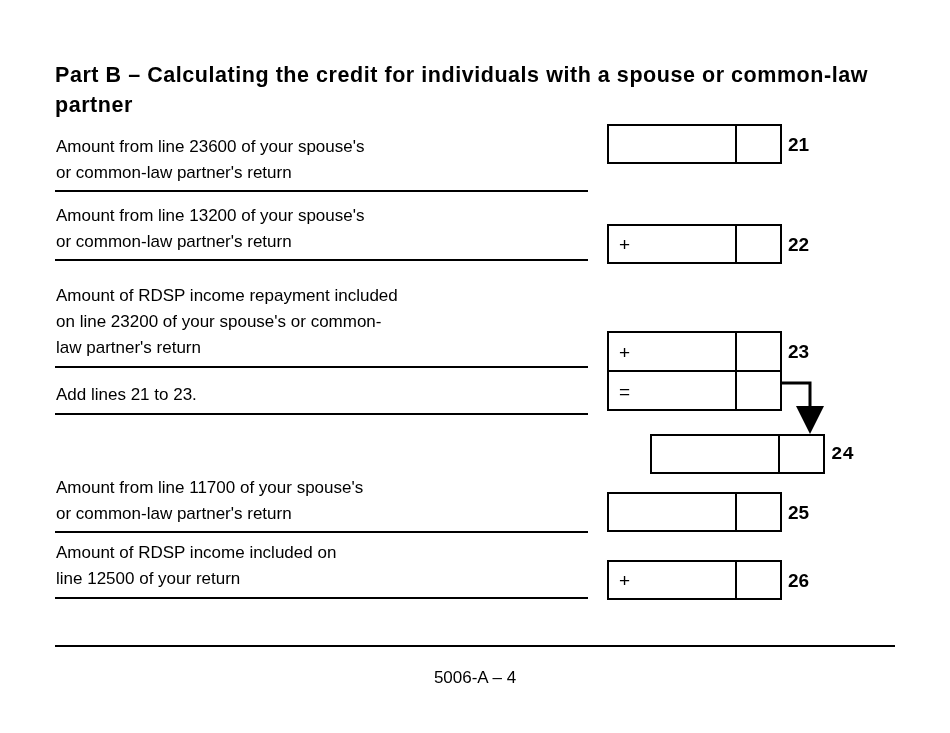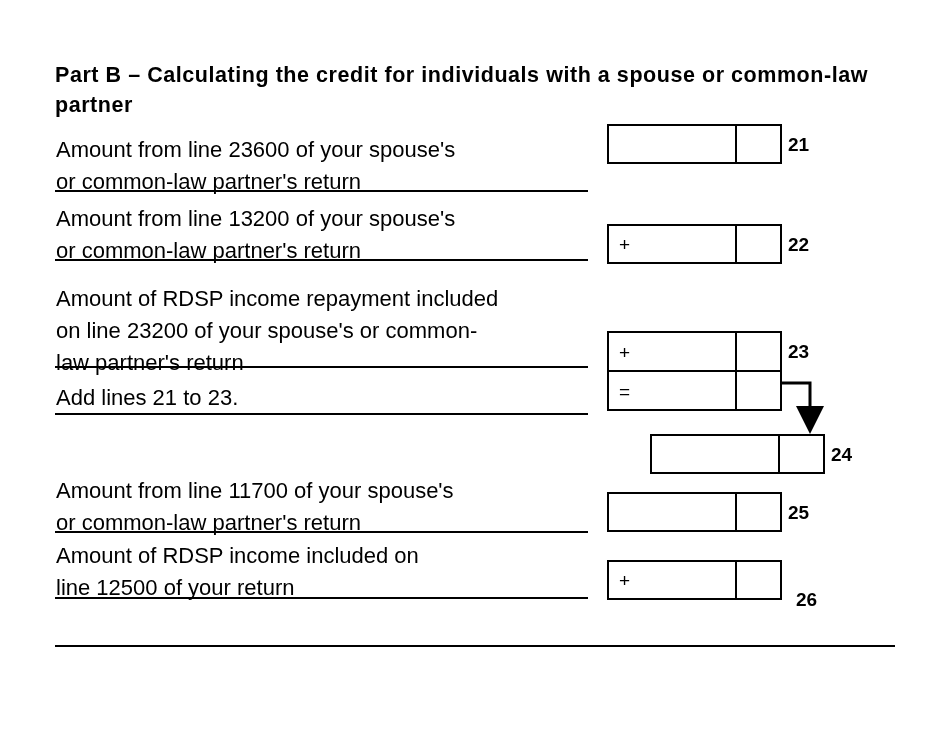--- a/index.html
+++ b/index.html
@@ -32,22 +32,22 @@
     font-size: 21.5px;
     font-weight: bold;
     line-height: 30px;
     letter-spacing: 0.55px;
   }
 
   
   .label {
     position: absolute;
     left: 56px;
-    font-size: 22px;
-    line-height: 32px;
+    font-size: 17px;
+    line-height: 26px;
     white-space: pre-line;
   }
 
   
   .rule {
     position: absolute;
     left: 55px;
     width: 533px;
     height: 0;
     border-top: 2.5px solid #000000;
@@ -169,21 +169,21 @@
     <path d="M 2 9 L 30 9 L 30 33" fill="none" stroke="#000000" stroke-width="3"></path>
     <polygon points="16,32 44,32 30,60" fill="#000000"></polygon>
   </svg>
 
   <div class="amtbox" style="left:650px; top:434px; width:175px; height:40px;">
     <div class="dollars">
       <span class="op"></span>
     </div>
     <div class="cents"></div>
   </div>
-  <div class="linenum" style="left:831px; top:445px;">24</div>
+  <div class="linenum" style="left:831px; top:445px;font-family:Liberation Mono, monospace;">24</div>
 
   <div class="label" style="top:475px;">Amount from line 11700 of your spouse's
 or common-law partner's return</div>
   <div class="rule" style="top:531px;"></div>
   <div class="amtbox" style="left:607px; top:492px; width:175px; height:40px;">
     <div class="dollars">
       <span class="op"></span>
     </div>
     <div class="cents"></div>
   </div>
@@ -191,17 +191,18 @@
 
   <div class="label" style="top:540px;">Amount of RDSP income included on
 line 12500 of your return</div>
   <div class="rule" style="top:597px;"></div>
   <div class="amtbox" style="left:607px; top:560px; width:175px; height:40px;">
     <div class="dollars">
       <span class="op">+</span>
     </div>
     <div class="cents"></div>
   </div>
-  <div class="linenum" style="left:788px; top:590px;margin-left:8px;">26</div>
+  <div class="linenum" style="left:788px; top:571px;">26</div>
 
   <div class="rule-wide" style="top:645px;"></div>
+  <div class="footer-text">5006-A – 4</div>
 
 </div>
 
 </body></html>

